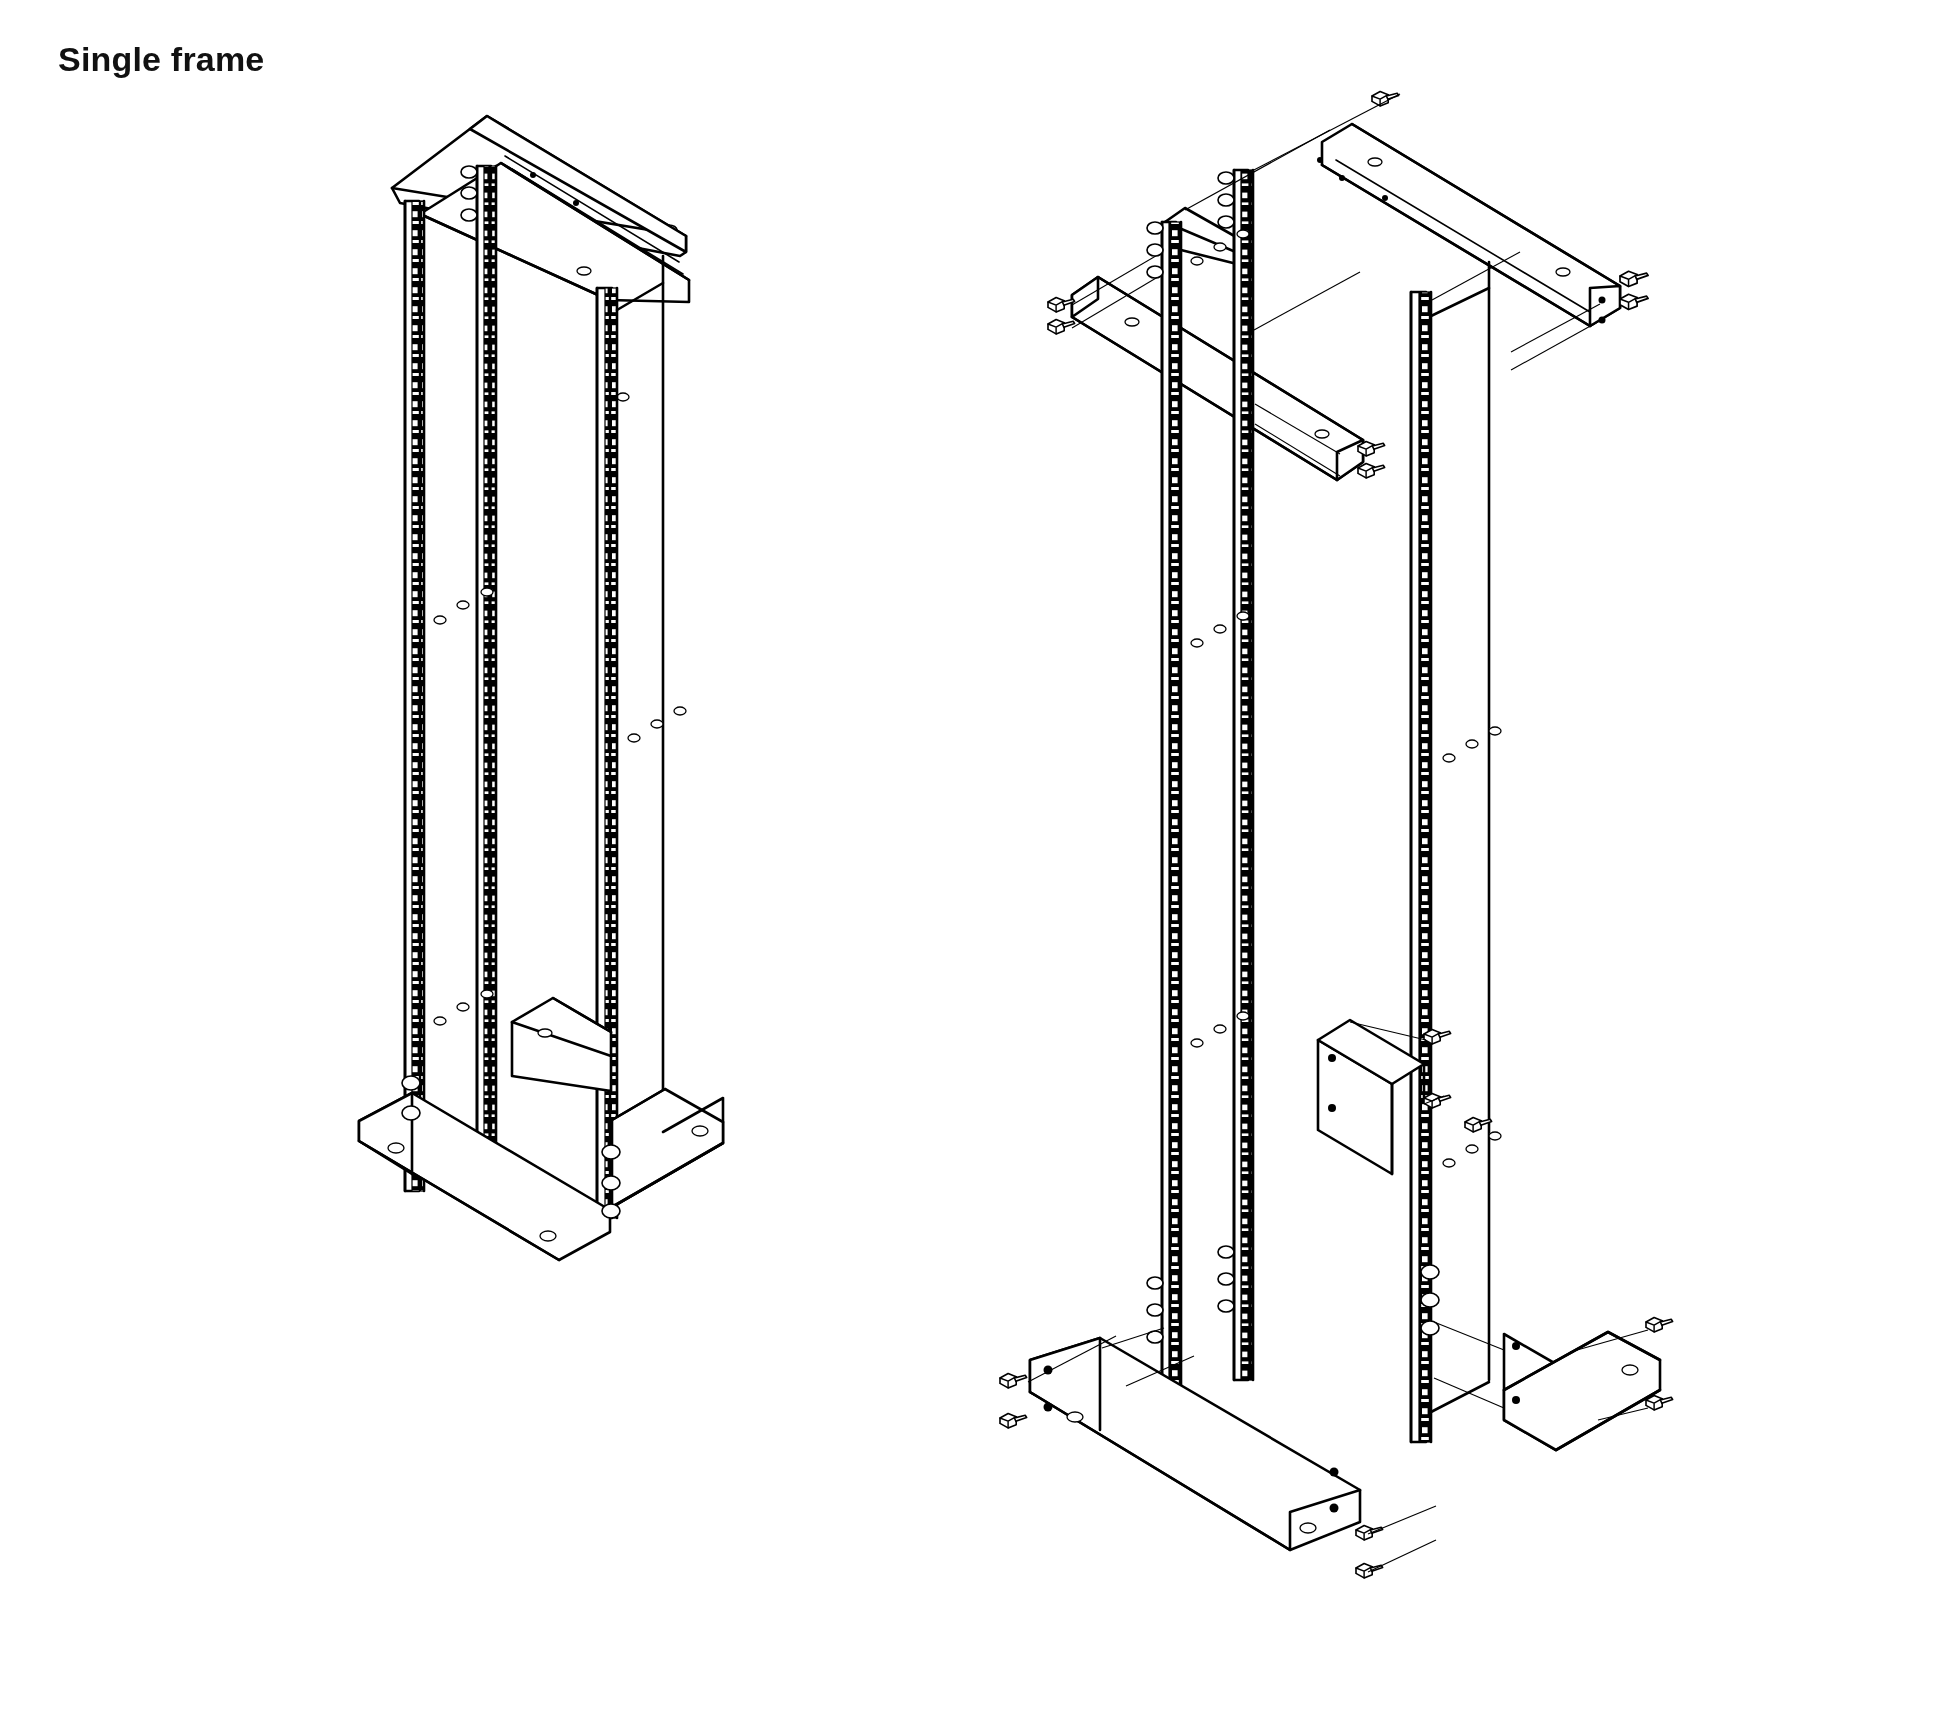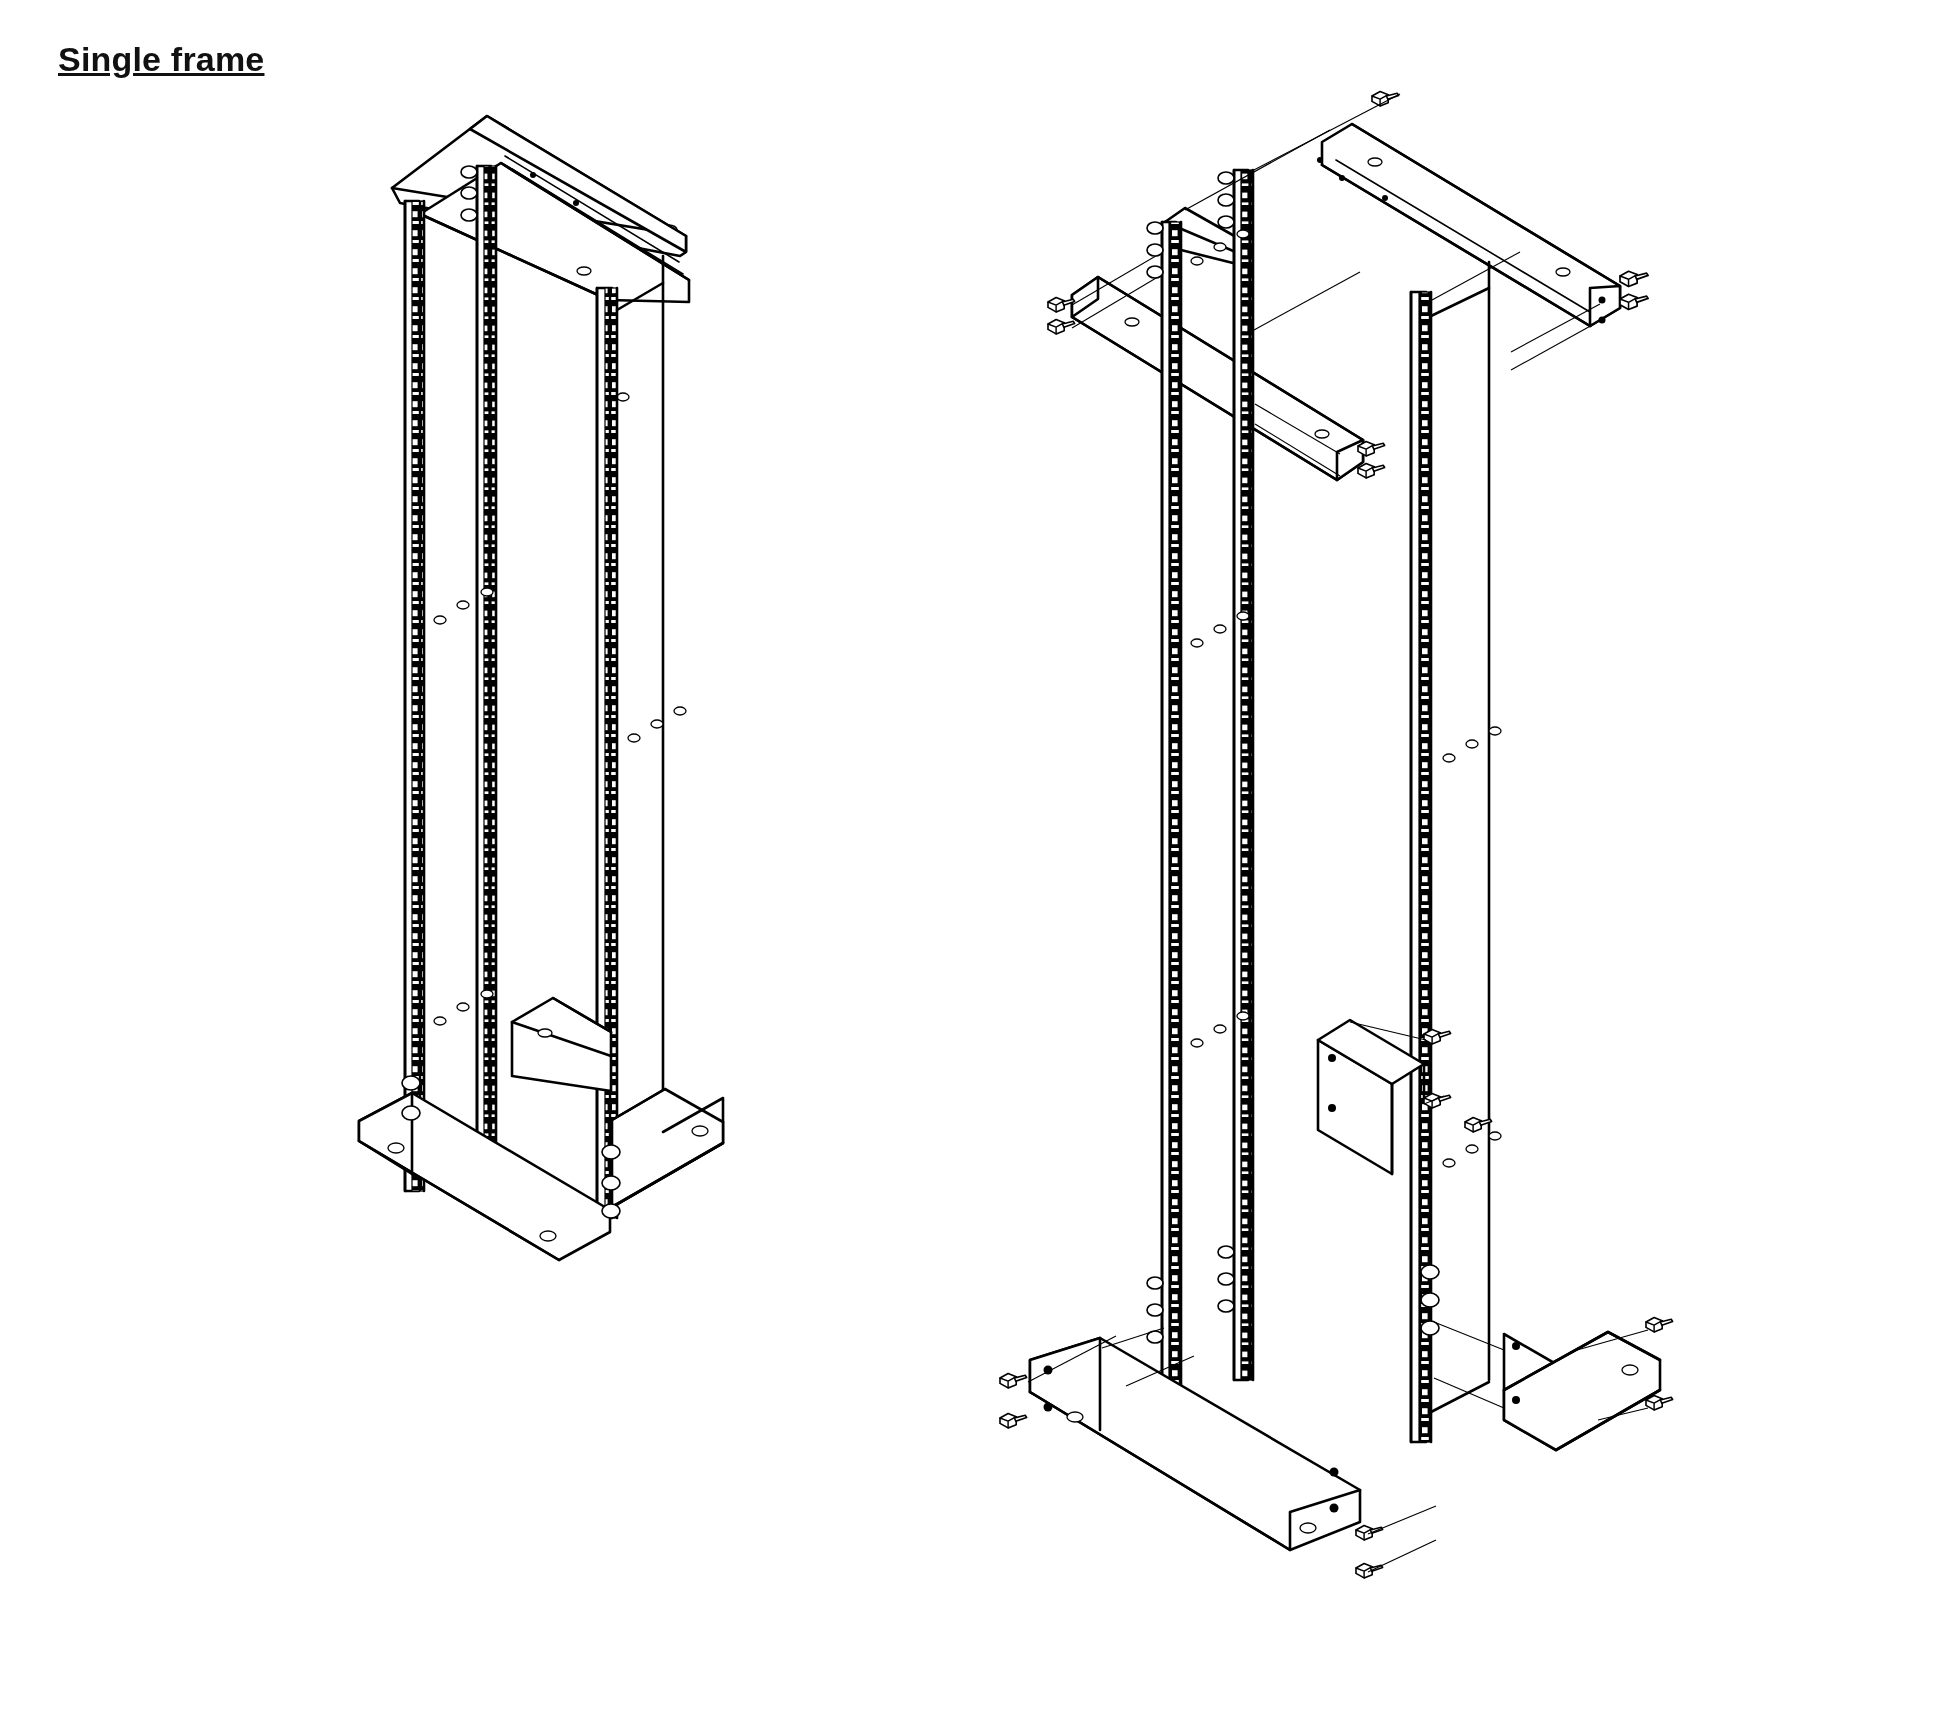--- a/index.html
+++ b/index.html
@@ -5,21 +5,21 @@
 <style>
   html,body{margin:0;padding:0;background:#ffffff;}
   body{
     width:1946px;height:1730px;position:relative;overflow:hidden;
     font-family:"Liberation Sans","DejaVu Sans",sans-serif;
     background:#ffffff;
   }
   #page-title{
     position:absolute;left:58px;top:40px;
     font-size:34px;font-weight:600;color:#111111;
-    letter-spacing:.2px;white-space:nowrap;text-decoration:underline;
+    letter-spacing:.2px;white-space:nowrap;
   }
   #figure-area{position:absolute;left:0;top:0;width:1946px;height:1730px;}
   svg{display:block;}
   .ln{fill:none;stroke:#000000;stroke-width:2.6;stroke-linejoin:round;stroke-linecap:round;}
   .ln-thin{fill:none;stroke:#000000;stroke-width:1.6;stroke-linejoin:round;stroke-linecap:round;}
   .ln-hair{fill:none;stroke:#000000;stroke-width:1.2;}
   .face{fill:#ffffff;stroke:#000000;stroke-width:2.6;stroke-linejoin:round;}
   .face-thin{fill:#ffffff;stroke:#000000;stroke-width:1.8;stroke-linejoin:round;}
   .hole{fill:#ffffff;stroke:#000000;stroke-width:1.6;}
   .holeS{fill:#ffffff;stroke:#000000;stroke-width:1.3;}

